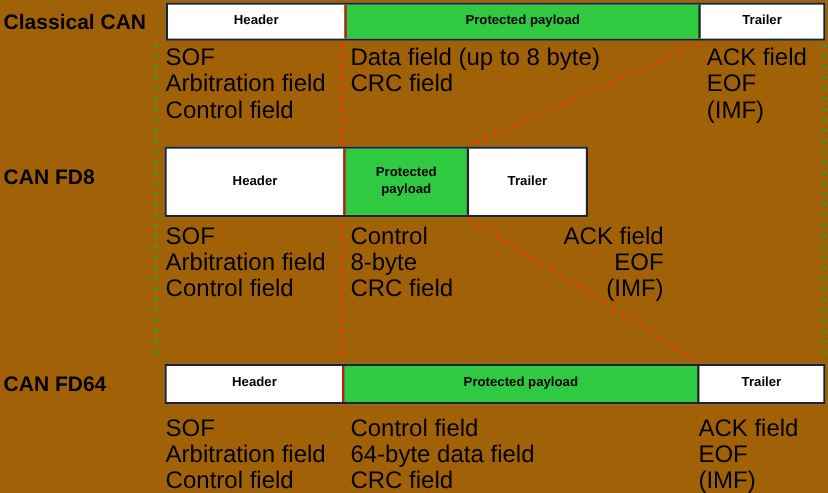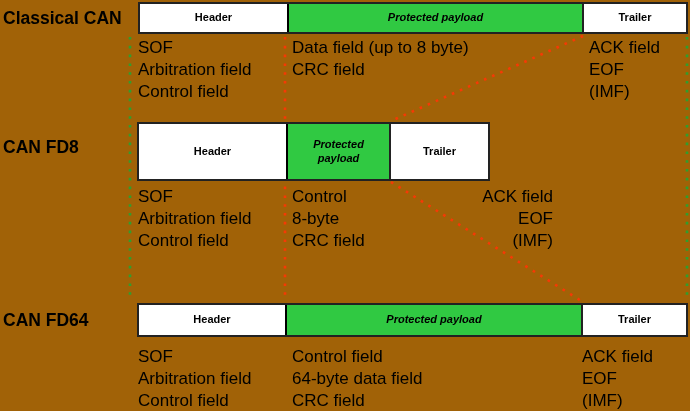--- a/index.html
+++ b/index.html
@@ -10,27 +10,27 @@
   #guides{position:absolute;left:0;top:0;width:690px;height:411px;}
   .bar{
     position:absolute;display:flex;box-sizing:border-box;
     border:2px solid #222;background:#fff;
   }
   .seg{
     display:flex;align-items:center;justify-content:center;
     box-sizing:border-box;font-weight:bold;font-size:11px;line-height:1.25;
     text-align:center;background:#fff;
   }
-  .seg.mid{border-left:2px solid #000000;border-right:2px solid #222;background:#30c942;font-style:italic;}
+  .seg.mid{border-left:2px solid #b91c1c;border-right:2px solid #222;background:#30c942;}
   .seg.last{flex:1;}
   .rowlabel{
     position:absolute;left:3px;font-weight:bold;font-size:17.5px;line-height:22px;
     white-space:nowrap;
   }
-  .col{position:absolute;font-size:17px;line-height:22px;}
+  .col{position:absolute;font-size:20px;line-height:22px;}
   .col .line{white-space:nowrap;}
   .col.right{text-align:right;}
 </style>
 </head>
 <body>
 
 <div id="stage">
 
   <svg id="guides" viewBox="0 0 690 411" xmlns="http://www.w3.org/2000/svg">
     <line x1="130" y1="37" x2="130" y2="300" stroke="#2f9e2f" stroke-width="2.6" stroke-dasharray="2.6 6.2"></line>

